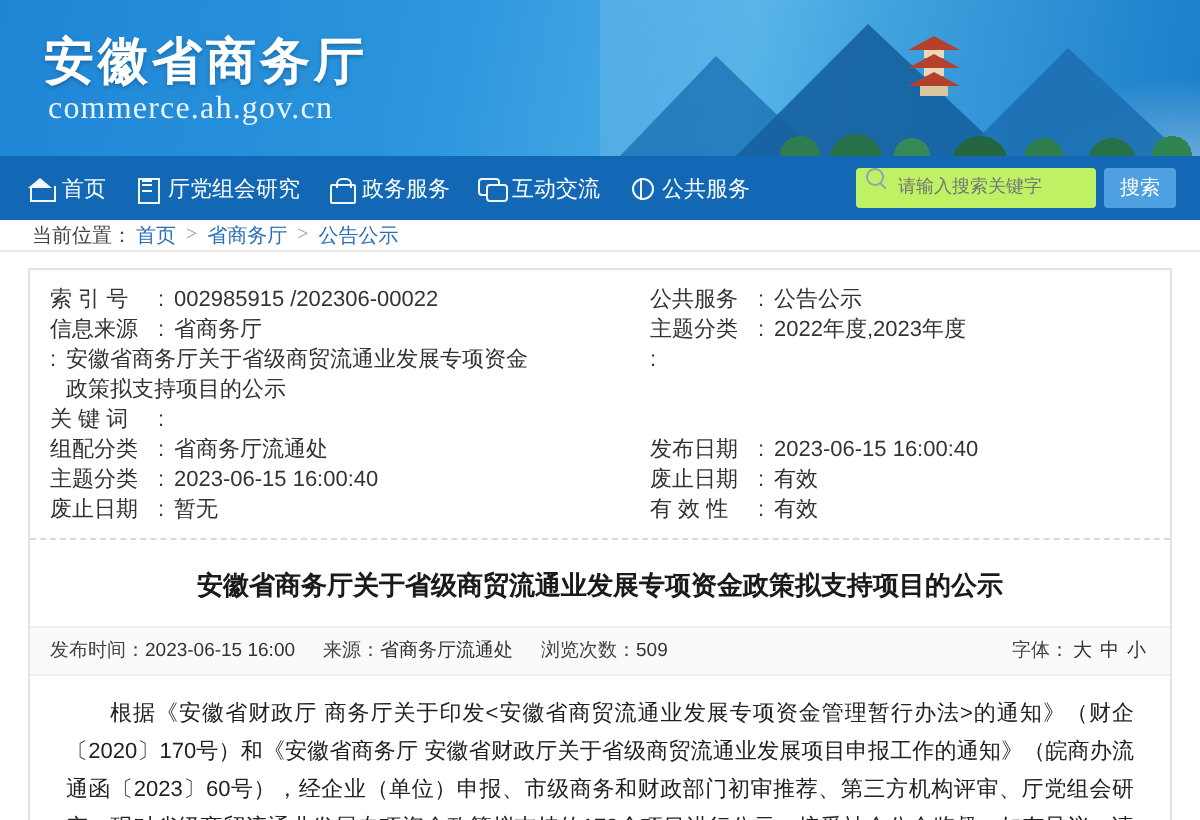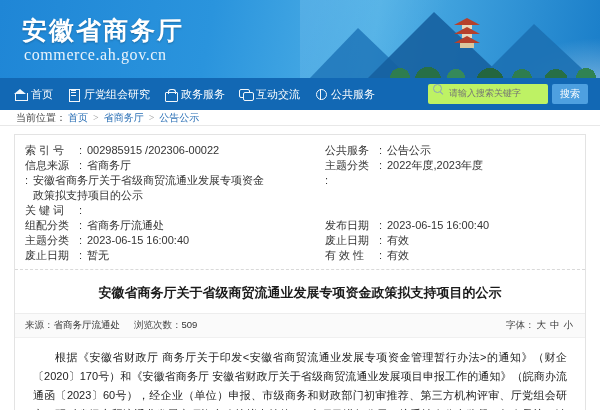--- a/index.html
+++ b/index.html
@@ -418,20 +418,23 @@
             <span class="meta-colon">:</span>
             <span class="meta-v">有效</span>
           </div>
       </div>
     </div>
 
     <div class="doc-title">安徽省商务厅关于省级商贸流通业发展专项资金政策拟支持项目的公示</div>
 
     <div class="tools">
       <span class="t-item">
+        <span>发布时间：</span><span class="tv">2023-06-15 16:00</span>
+      </span>
+      <span class="t-item">
         <span>来源：</span><span class="tv">省商务厅流通处</span>
       </span>
       <span class="t-item">
         <span>浏览次数：</span><span class="tv">509</span>
       </span>
       <span class="t-right">
         <span>字体：</span><span class="sz">大</span><span class="sz">中</span><span class="sz">小</span>
       </span>
     </div>
 

